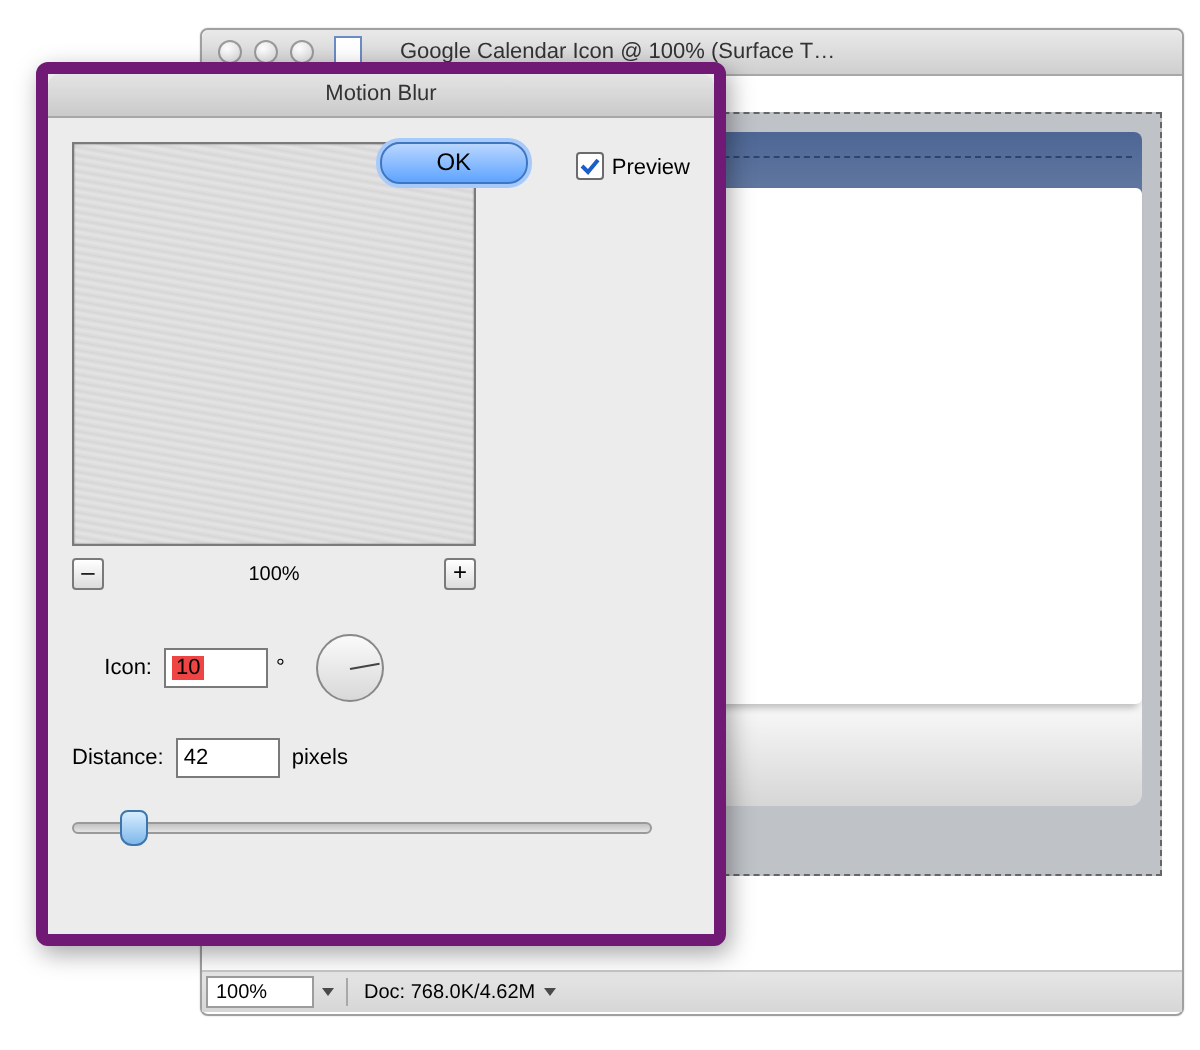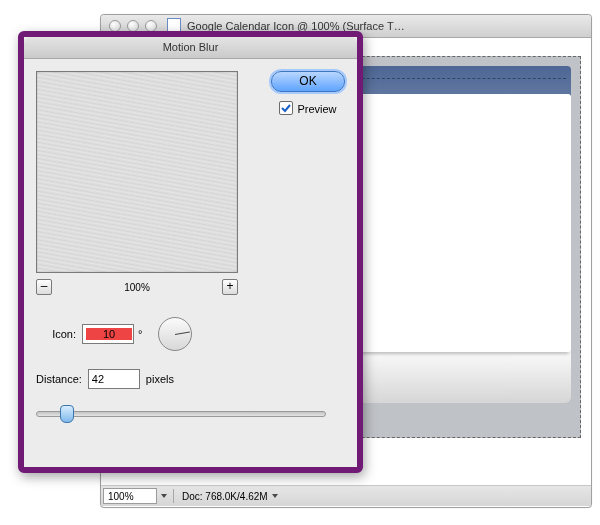--- a/index.html
+++ b/index.html
@@ -3,42 +3,42 @@
 <meta charset="utf-8">
 <style>
 body{margin:0;font-family:"Lucida Grande",Helvetica,Arial,sans-serif;font-size:11px;background:#fff;color:#000}
 .stage{position:relative;width:600px;height:525px;background:#fff}
 .watermark{position:absolute;top:22px;left:350px;color:#b7b7b7;font-size:13px;letter-spacing:1px}
 .docwin{position:absolute;left:100px;top:14px;width:490px;height:492px;background:#fff;border:1px solid #a0a0a0;border-radius:4px;box-shadow:0 0 1px rgba(0,0,0,.2)}
 .titlebar{height:22px;background:linear-gradient(#e9e9e9,#cfcfcf);border-bottom:1px solid #a8a8a8;border-radius:4px 4px 0 0;display:flex;align-items:center}
 .tl{display:flex;gap:6px;margin-left:8px}
 .tl span{width:10px;height:10px;border-radius:50%;border:1px solid #9a9a9a;background:radial-gradient(circle at 35% 35%,#fff,#d8d8d8)}
 .docicon{width:12px;height:14px;background:#fff;border:1px solid #6a8bc4;margin-left:10px}
-.title{margin-left:6px;color:#333}
+.title{margin-left:19px;color:#333}
 .canvas{position:relative;height:447px;background:#fff}
 .gray-bg{position:absolute;left:150px;top:18px;width:328px;height:380px;background:#bfc2c7;border:1px dashed #666}
 .binding{position:absolute;left:155px;top:28px;width:315px;height:48px;background:linear-gradient(#4d6694,#6d82a8);border-radius:4px 4px 0 0}
 .stitch{position:absolute;left:160px;top:40px;width:305px;height:0;border-top:1px dashed #2e446e}
 .stack{position:absolute;left:160px;top:275px;width:310px;height:90px;background:linear-gradient(#d6d6d6,#f5f5f5,#d6d6d6);border-radius:0 0 6px 6px}
 .page{position:absolute;left:155px;top:56px;width:315px;height:258px;background:#fff;border-radius:3px;box-shadow:-2px 2px 3px rgba(0,0,0,.2)}
 .curl{position:absolute;left:148px;top:262px;width:60px;height:60px;background:linear-gradient(135deg,#fff 50%,#c8c8c8 52%,transparent 53%);transform:rotate(-4deg);box-shadow:-2px 2px 3px rgba(0,0,0,.15)}
 .status{height:20px;border-top:1px solid #c7c7c7;background:linear-gradient(#e6e6e6,#d6d6d6);display:flex;align-items:center;font-size:10px}
 .zoombox{width:52px;height:14px;border:1px solid #9c9c9c;background:#fff;margin-left:2px;display:flex;align-items:center}
 .zoombox span{margin-left:4px}
 .tri{width:0;height:0;border-left:3px solid transparent;border-right:3px solid transparent;border-top:4px solid #4a4a4a;margin:0 4px}
 .sep{width:1px;height:14px;background:#a8a8a8;margin:0 2px}
 .doc{margin-left:6px}
 
 .dialog{position:absolute;left:18px;top:31px;width:333px;height:430px;background:#ececec;border:6px solid #701a75;border-radius:6px;box-shadow:2px 4px 12px rgba(0,0,0,.35)}
 .dtitle{height:21px;background:linear-gradient(#e4e4e4,#cacaca);border-bottom:1px solid #a8a8a8;border-radius:6px 6px 0 0;text-align:center;line-height:21px;font-weight:400;color:#333}
 .dbody{position:relative;padding:12px}
 .preview{width:200px;height:200px;border:1px solid #7a7a7a;background:repeating-linear-gradient(10deg,#d9d9d9 0,#e4e4e4 2px,#d5d5d5 4px);box-shadow:inset 0 0 1px #666}
 .zoomrow{width:202px;display:flex;justify-content:space-between;align-items:center;margin-top:6px;font-size:10px}
 .zbtn{width:14px;height:14px;border:1px solid #7a7a7a;background:linear-gradient(#fff,#dcdcdc);text-align:center;line-height:12px;font-size:12px;border-radius:2px}
-.right{position:absolute;right:12px;top:12px;display:flex;flex-direction:column;gap:7px;align-items:center}
+.right{position:absolute;right:12px;top:12px;display:flex;gap:24px;align-items:center}
 .btn{width:72px;height:19px;border:1px solid #888;border-radius:10px;background:linear-gradient(#fefefe,#dfdfdf);font-size:12px;text-align:center;line-height:18px}
 .btn.default{background:linear-gradient(#b9d6ff,#5fa4ff);border-color:#3f76c0;color:#000;box-shadow:0 0 0 2px #a7cafd}
 .chk{display:flex;align-items:flex-end;gap:4px;margin-top:2px;font-size:11px}
 .chkbox{width:12px;height:12px;border:1px solid #6b6b6b;border-radius:2px;background:#fff;display:flex;align-items:center;justify-content:center}
 .chkbox svg{width:10px;height:10px}
 .row{display:flex;align-items:center;margin-top:22px}
 .lab{text-align:right;margin-right:6px}
 .inp{height:18px;border:1px solid #7a7a7a;background:#fff;font-size:11px;padding:0 3px;display:flex;align-items:center}
 .angle-inp{width:44px}
 .deg{margin-left:4px}
@@ -106,21 +106,21 @@
                 <path d="M1 5 L4 8 L9 2" stroke="#1a5fc7" stroke-width="2" fill="none"></path>
               </svg>
           </div>
           <span>Preview</span>
         </div>
       </div>
 
       <div class="row">
         <div class="lab" style="width:40px">Icon:</div>
         <div class="inp angle-inp">
-            <span style="background:#ef4444;padding:0 17px">10</span>
+            <span style="background:#ef4444;padding:0 2px">10</span>
           </div>
         <div class="deg">°</div>
         <div class="anglectl">
           <div class="needle"></div>
         </div>
       </div>
 
       <div class="row2">
         <div class="lab">Distance:</div>
         <div class="inp dist-inp">42</div>

